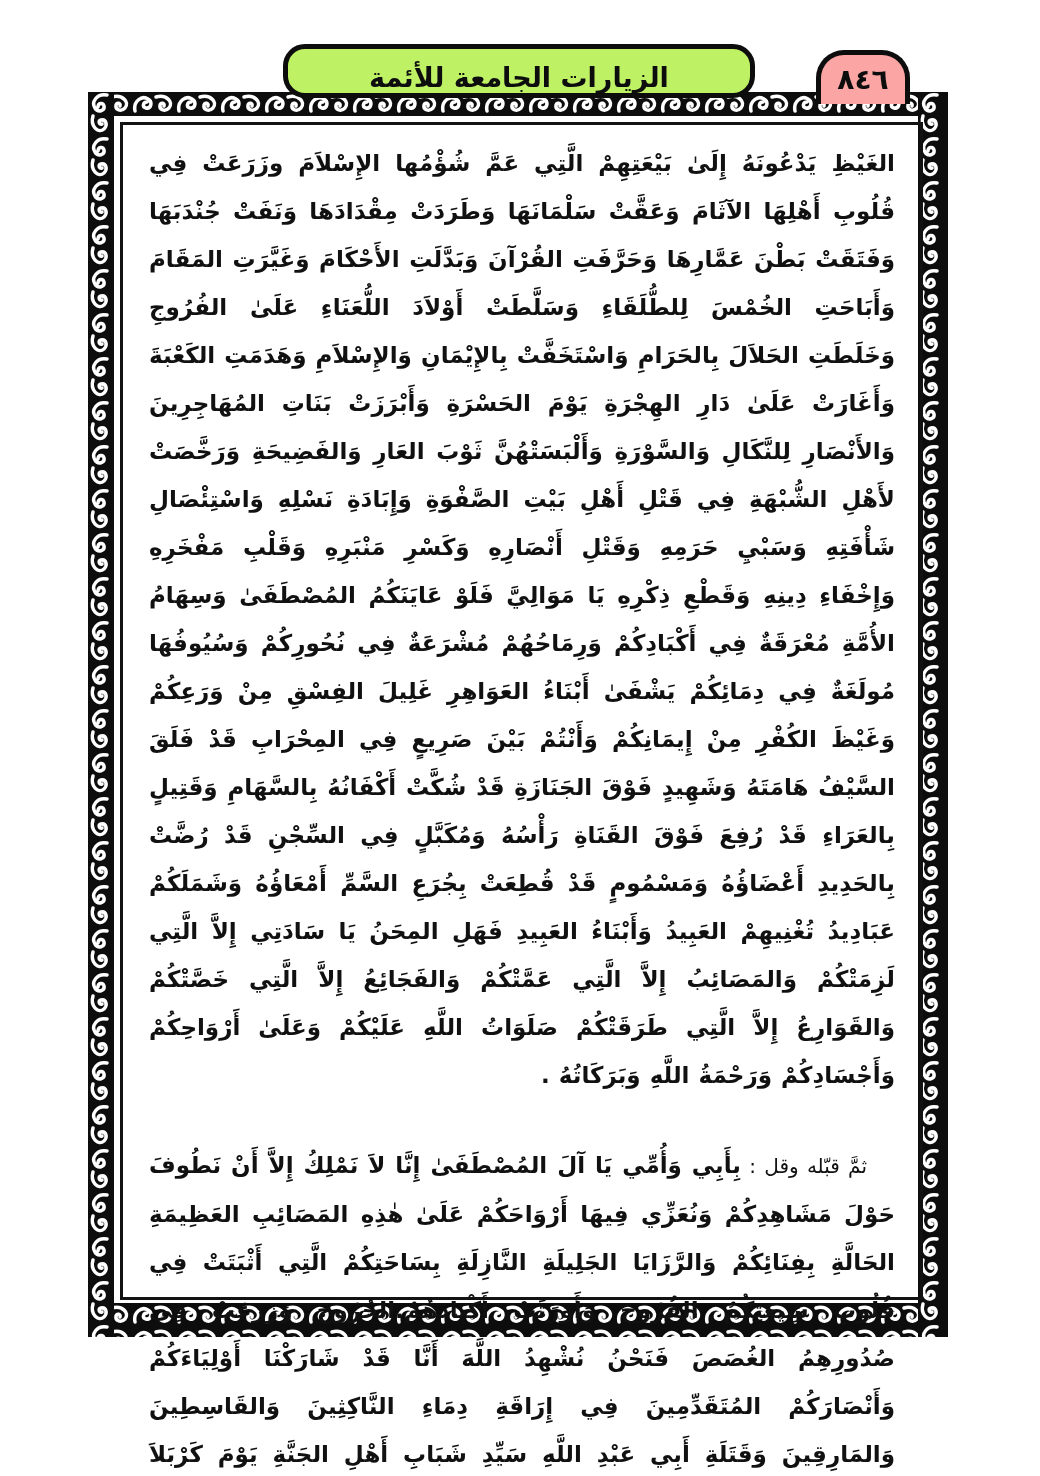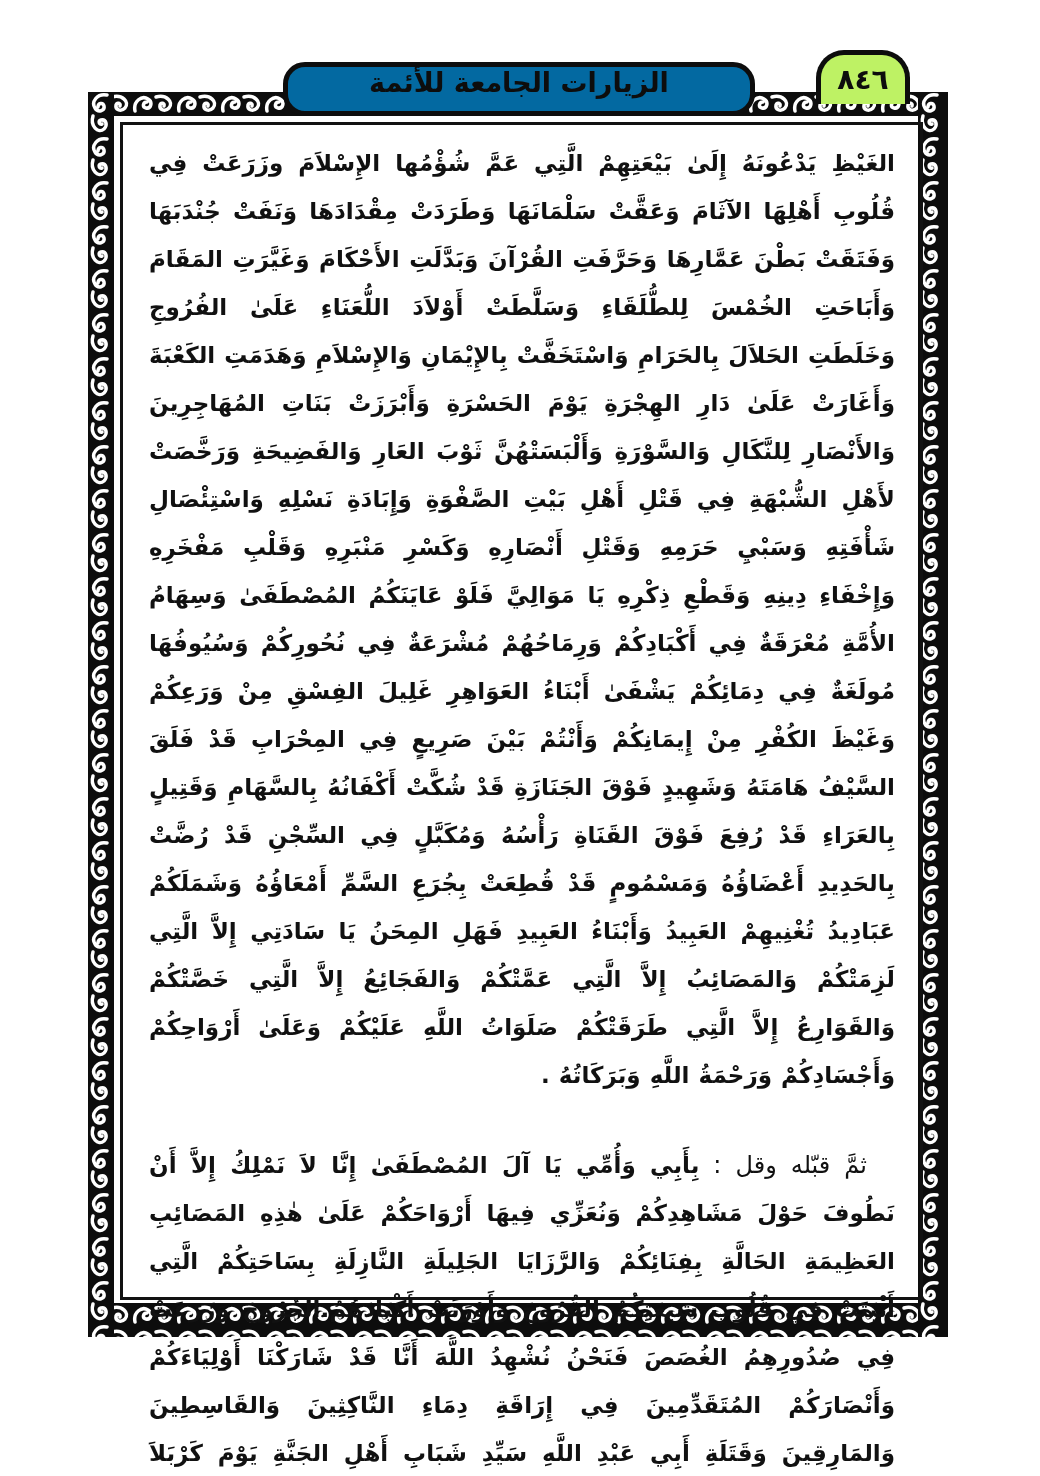--- a/index.html
+++ b/index.html
@@ -19,52 +19,52 @@
   
   .inner-rule{
     position:absolute;z-index:2;
     left:120px;top:122px;width:797px;height:1172px;
     border:3px solid #121212;
     pointer-events:none;
   }
   
   .title-tab{
     position:absolute;z-index:3;
-    left:283px;top:62px;width:472px;height:54px;
-    background:#0369a1;border:5px solid #0d0d0d;border-radius:22px;
-    display:flex;align-items:flex-start;justify-content:center;
+    left:283px;top:44px;width:472px;height:54px;
+    background:#bef264;border:5px solid #0d0d0d;border-radius:22px;
+    display:flex;align-items:flex-end;justify-content:center;
     box-sizing:border-box;
   }
   .title-tab span{
     font-size:27px;font-weight:bold;color:#0d0d0d;direction:rtl;
   }
   .pageno-tab{
     position:absolute;z-index:3;
     left:816px;top:50px;width:94px;height:54px;
-    background:#bef264;border:5px solid #0d0d0d;border-bottom:none;
+    background:#fca5a5;border:5px solid #0d0d0d;border-bottom:none;
     border-radius:28px 28px 0 0;
     display:flex;align-items:center;justify-content:center;
     box-sizing:border-box;
   }
   .pageno-tab span{font-size:28px;font-weight:bold;color:#0d0d0d;}
   
   .content{
     position:absolute;z-index:2;
     left:138px;top:128px;width:768px;height:1160px;
     direction:rtl;color:#111111;
   }
   .content p{
     margin:11px;
     text-align:justify;
     font-size:23px;font-weight:bold;
     line-height:48px;
     word-spacing:1px;
   }
   .content p.second{margin-top:42px;text-indent:28px;}
-  .instruction{font-weight:normal;font-size:24px;}
+  .instruction{font-weight:normal;font-size:20px;}
 </style>
 </head>
 <body>
 
 <div class="page">
 
   <svg class="band band-top" xmlns="http://www.w3.org/2000/svg">
     <defs>
       <pattern id="ornH" width="44" height="24" patternUnits="userSpaceOnUse">
         <rect width="44" height="24" fill="#0d0d0d"></rect>

